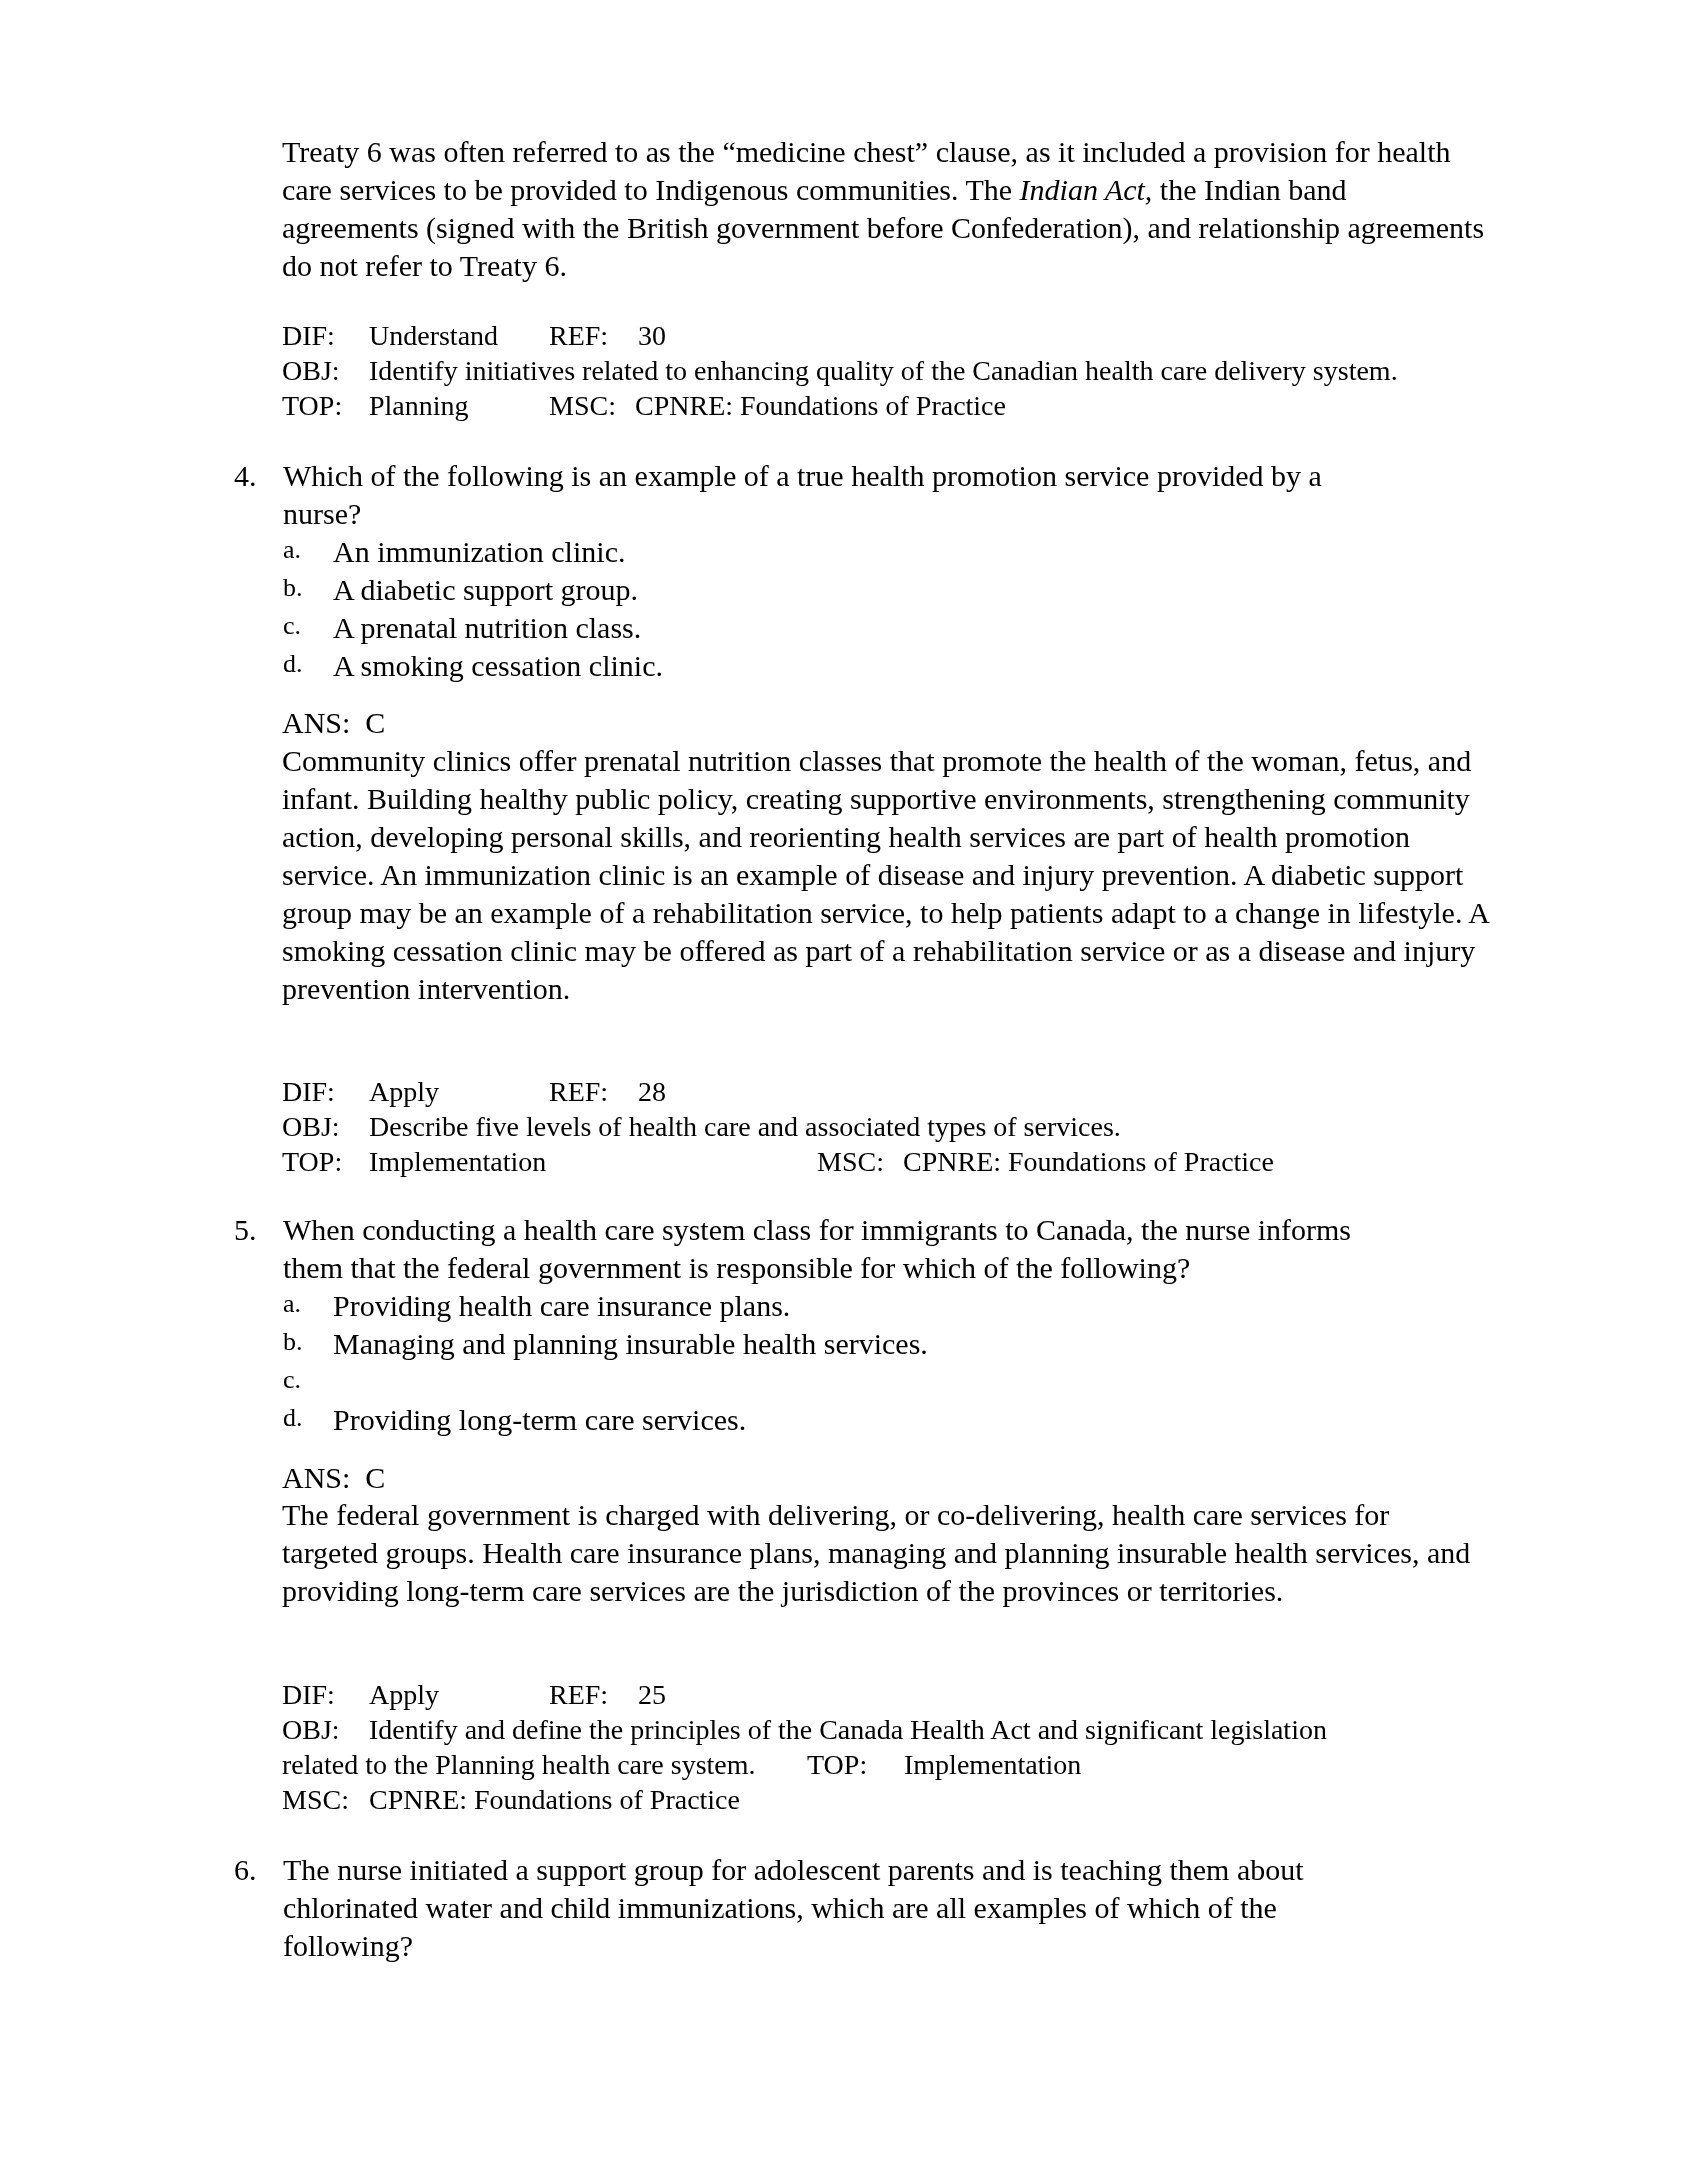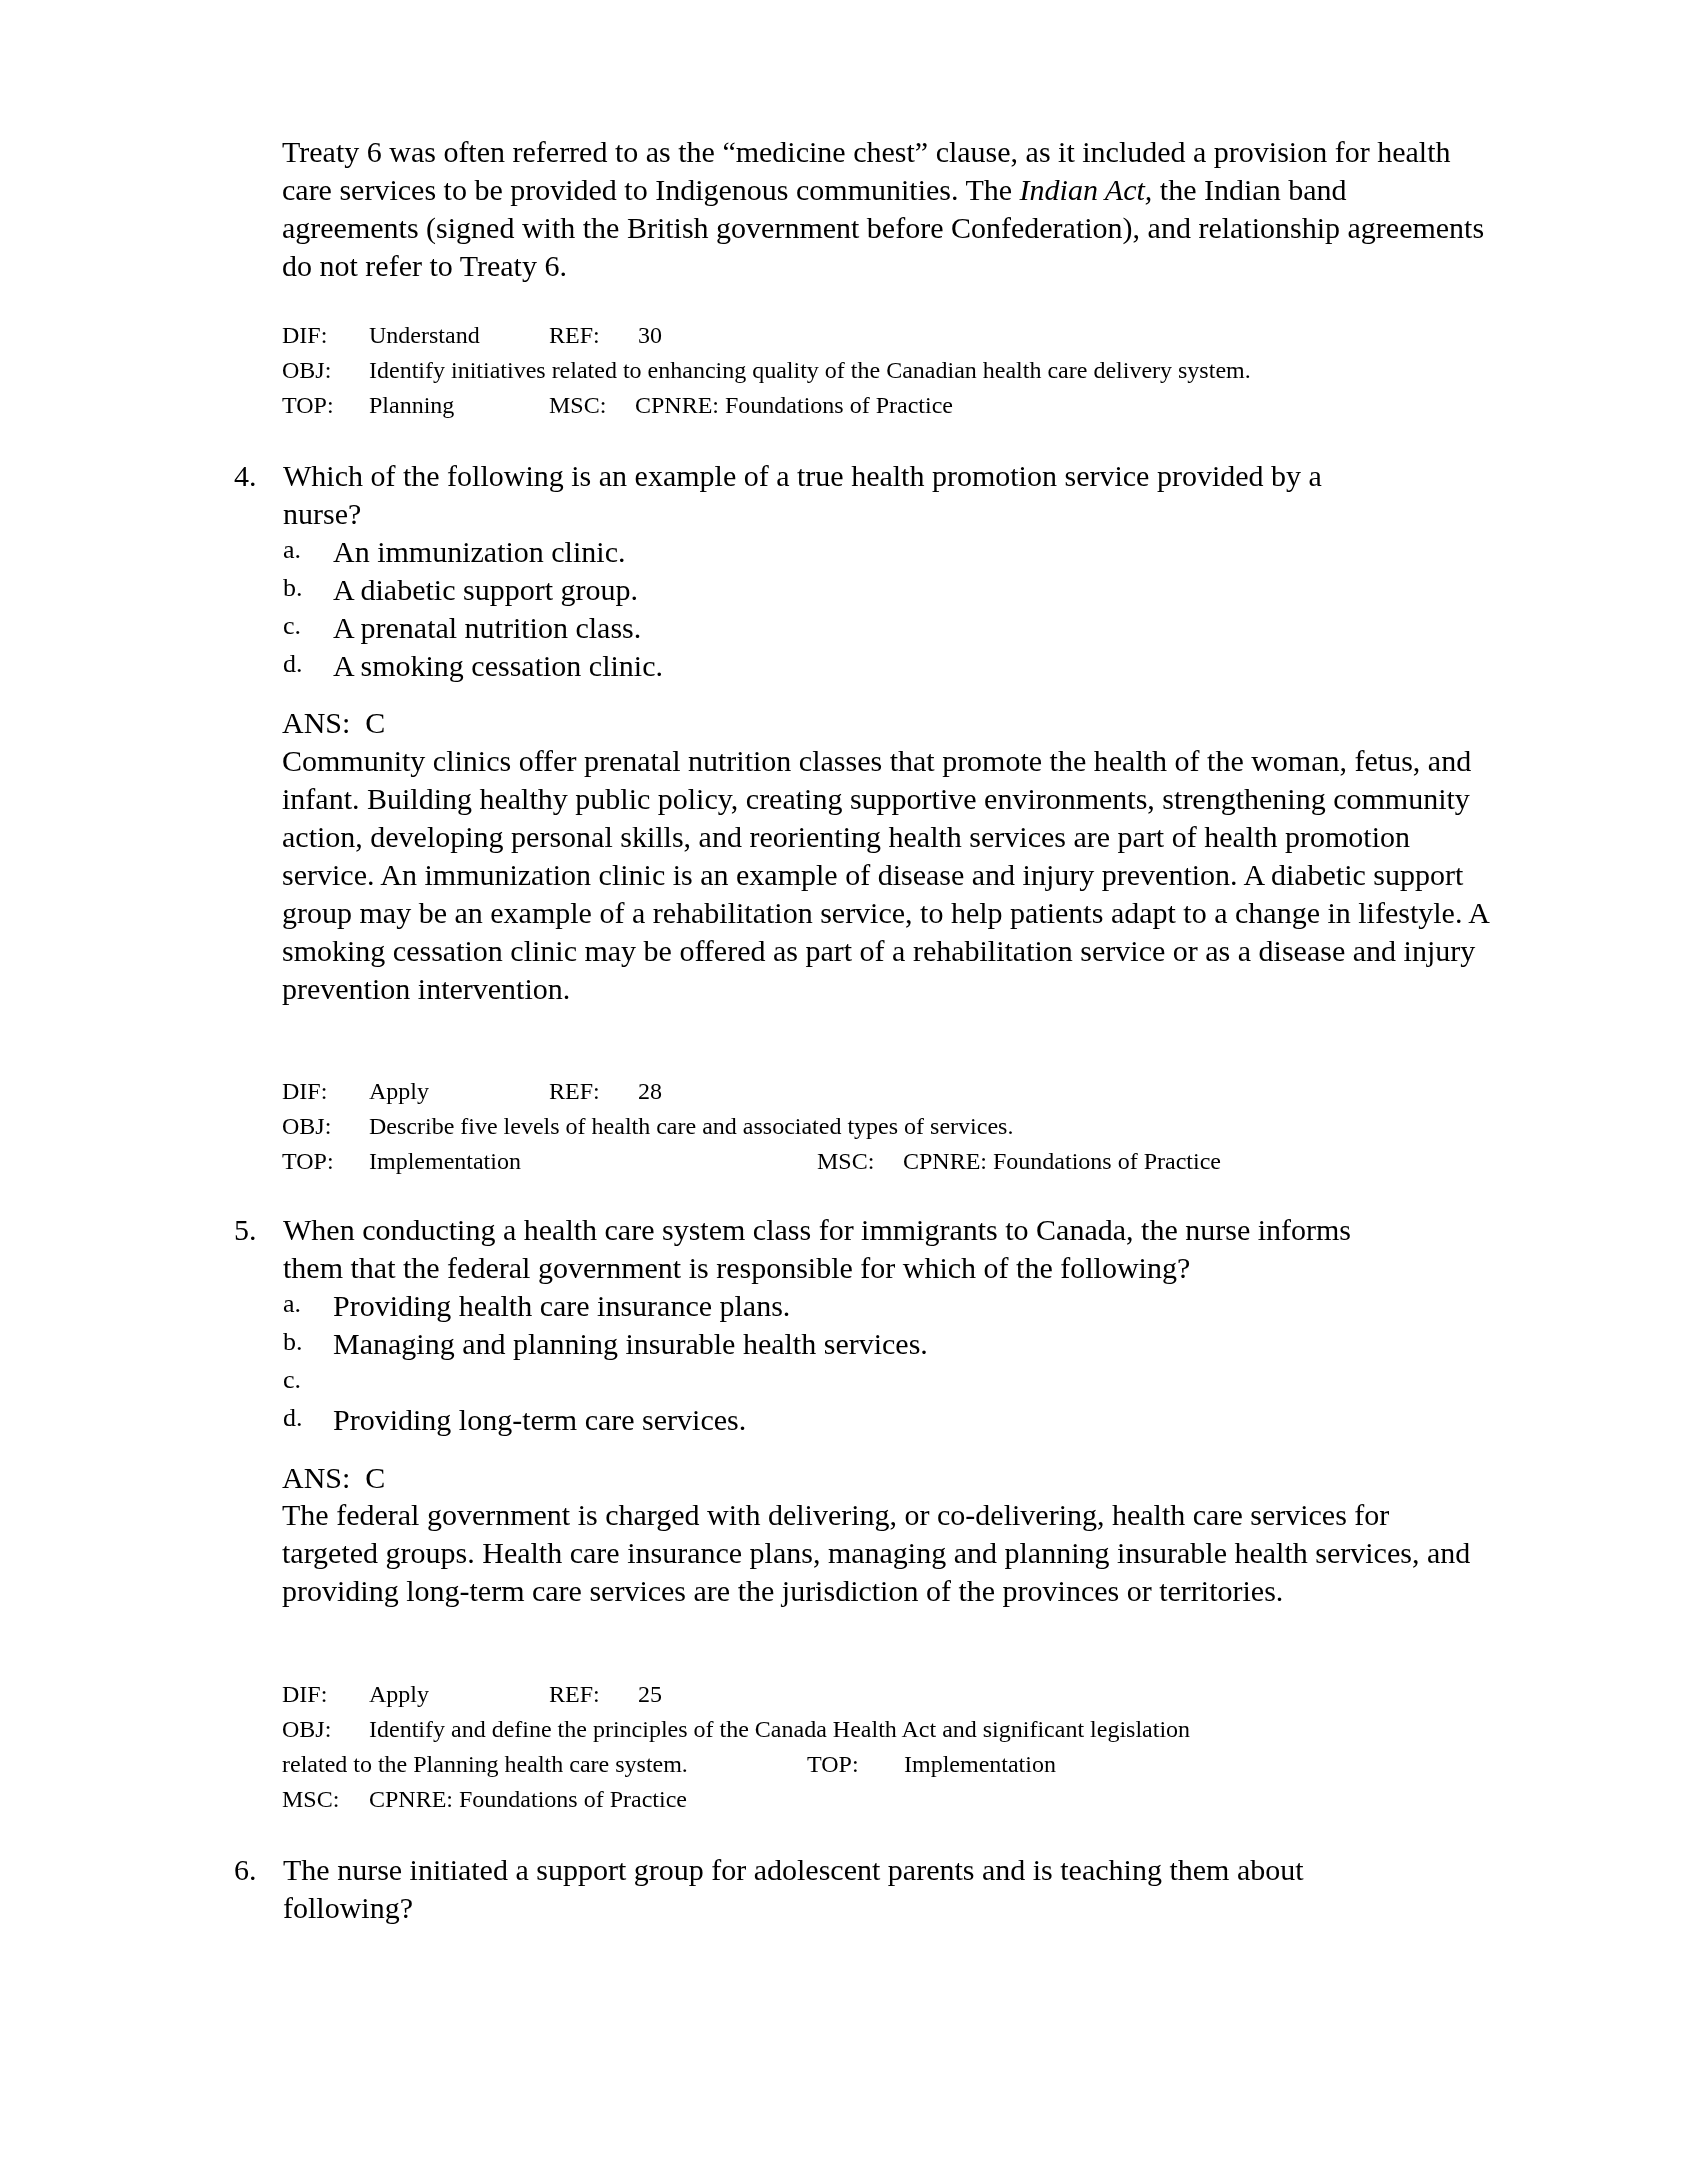--- a/index.html
+++ b/index.html
@@ -1,20 +1,20 @@
 <!DOCTYPE html>
 <html><head>
 <meta charset="utf-8">
 <style>
   html, body { margin: 0; padding: 0; background: #ffffff; }
   body { width: 1683px; height: 2178px; position: relative; overflow: hidden;
          font-family: "Liberation Serif", "DejaVu Serif", serif; color: #000; }
   .page { position: absolute; left: 0; top: 0; width: 1683px; height: 2178px; margin-top: 36px; }
   .para { position: absolute; left: 282px; width: 1208px; font-size: 30px; line-height: 38px; margin: 0; }
-  .meta { position: absolute; left: 282px; width: 1238px; font-size: 24px; line-height: 35px; }
+  .meta { position: absolute; left: 282px; width: 1238px; font-size: 28px; line-height: 35px; }
   .meta .row { white-space: nowrap; height: 35px; position: relative; }
   .abs { position: absolute; }
   .q { position: absolute; left: 234px; width: 1267px; font-size: 30px; line-height: 38px; }
   .q .num { position: absolute; left: 0; top: 0; }
   .q .stem { margin-left: 49px; }
   .opt { position: relative; margin-left: 49px; height: 38px; }
   .opt .letter { position: absolute; left: 0; top: -2px; font-size: 26px; }
   .opt .text { position: absolute; left: 50px; top: 0; }
   i { font-style: italic; }
 </style>
@@ -139,18 +139,19 @@
     <div class="row">
       <span class="abs" style="left:0">MSC:</span>
       <span class="abs" style="left:87px">CPNRE: Foundations of Practice</span>
     </div>
   </div>
 
   <div class="q" style="top:1815px;">
     <span class="num">6.</span>
     <div class="stem">
       <div>The nurse initiated a support group for adolescent parents and is teaching them about</div>
+      <div>chlorinated water and child immunizations, which are all examples of which of the</div>
       <div>following?</div>
     </div>
   </div>
 
 </div>
 
 
 </body></html>

